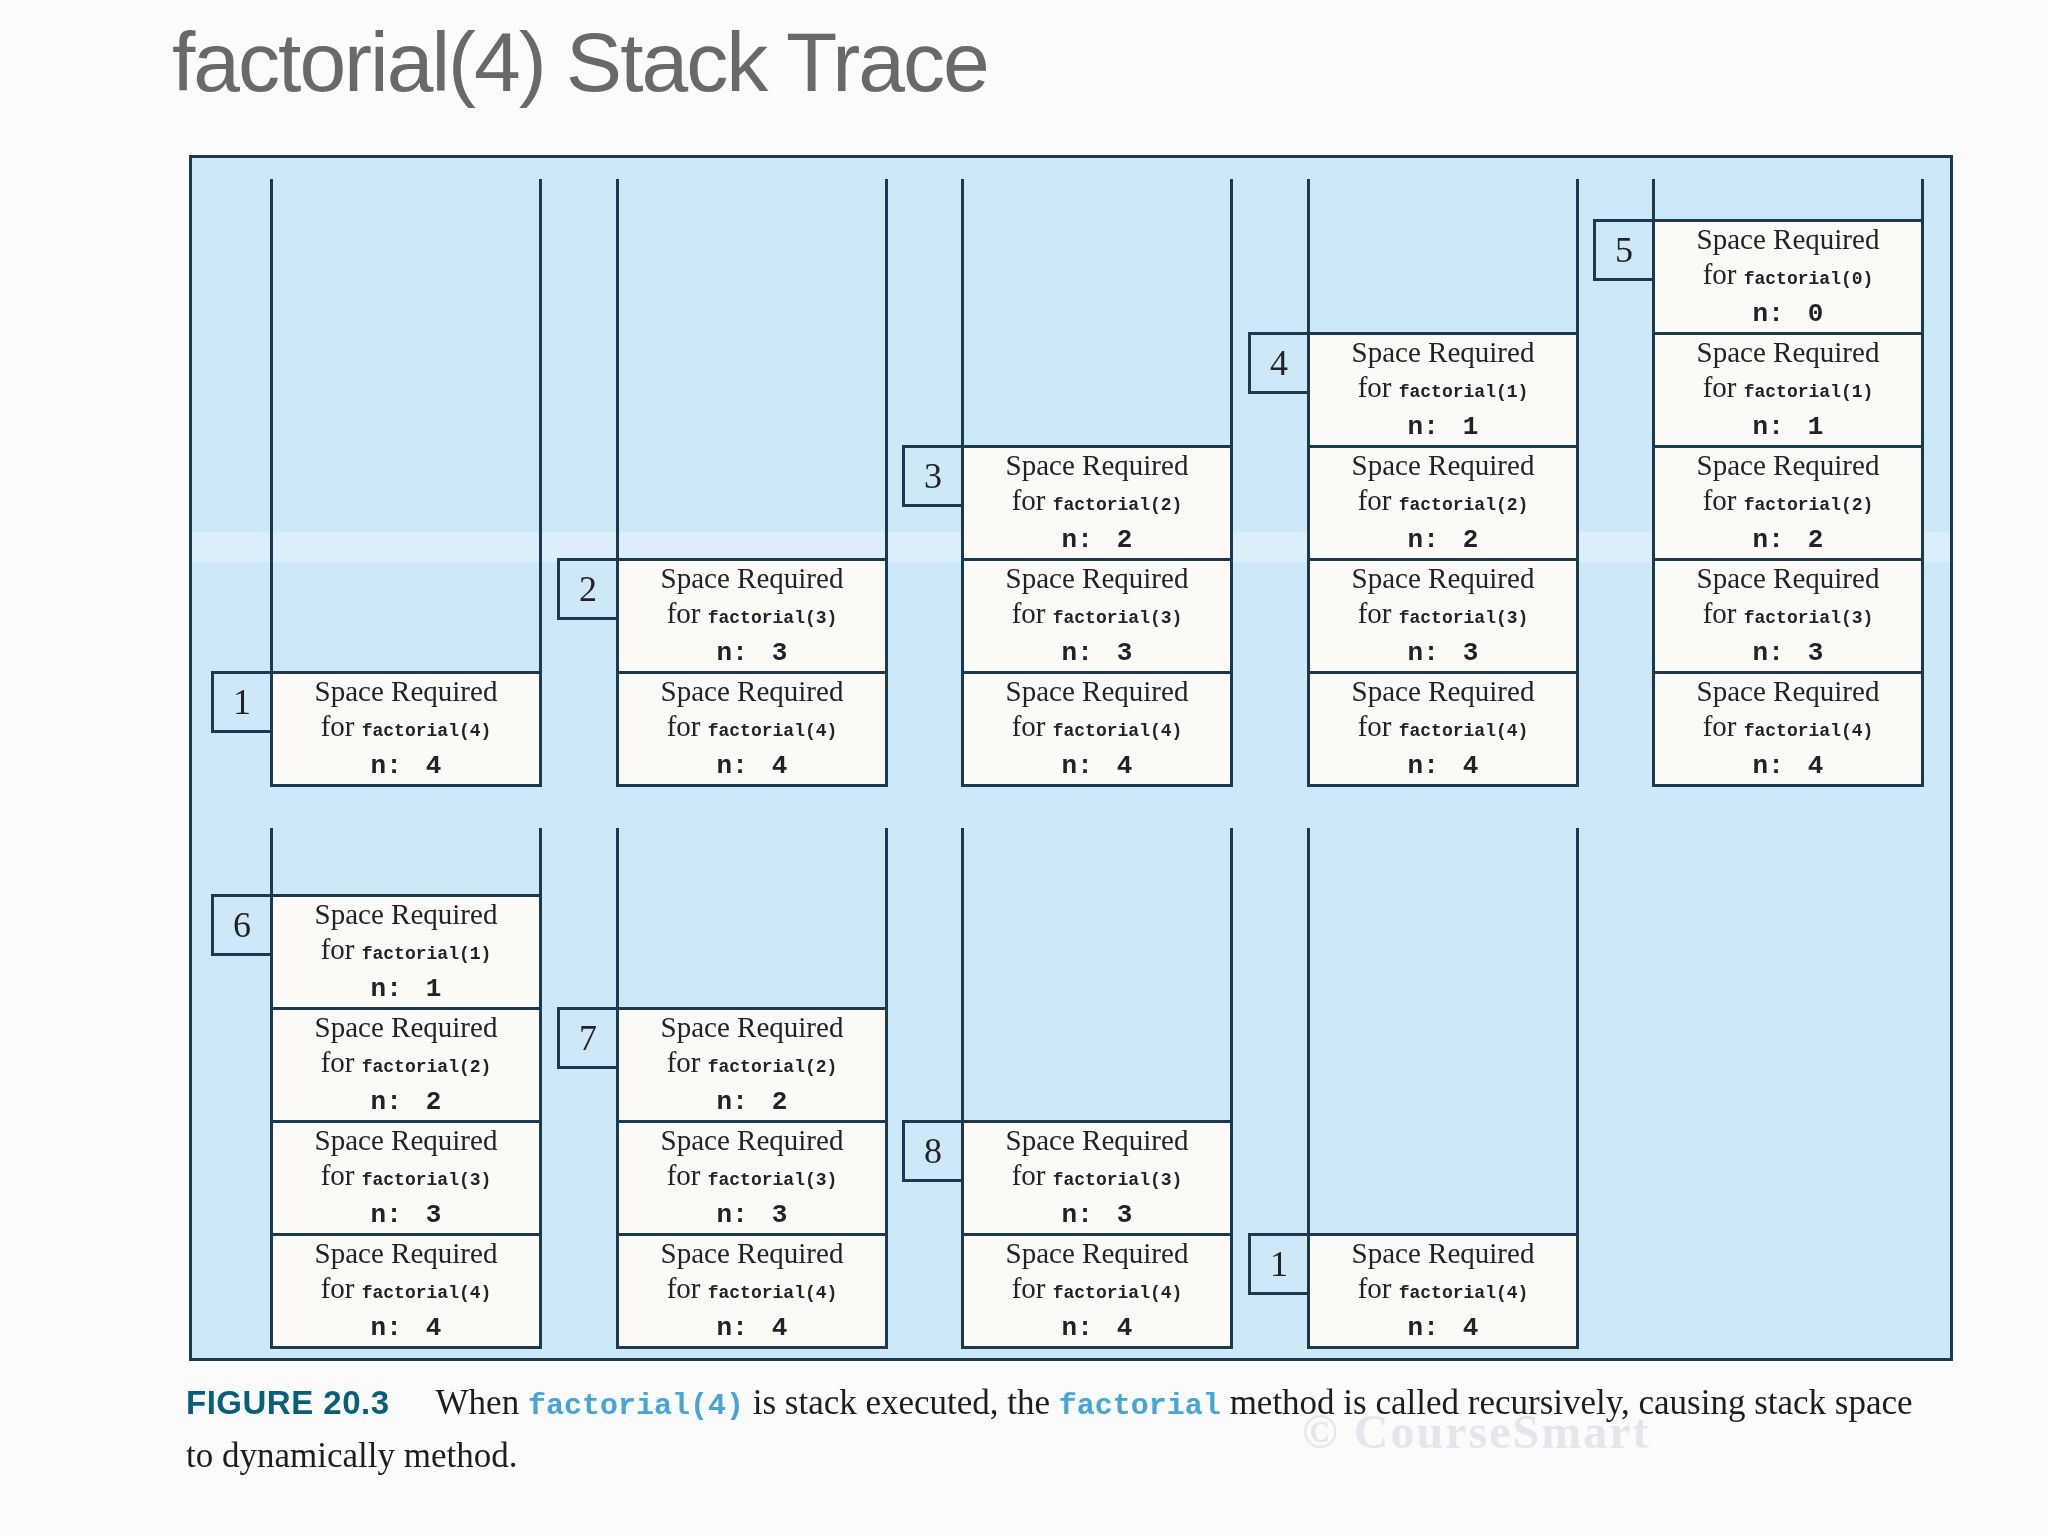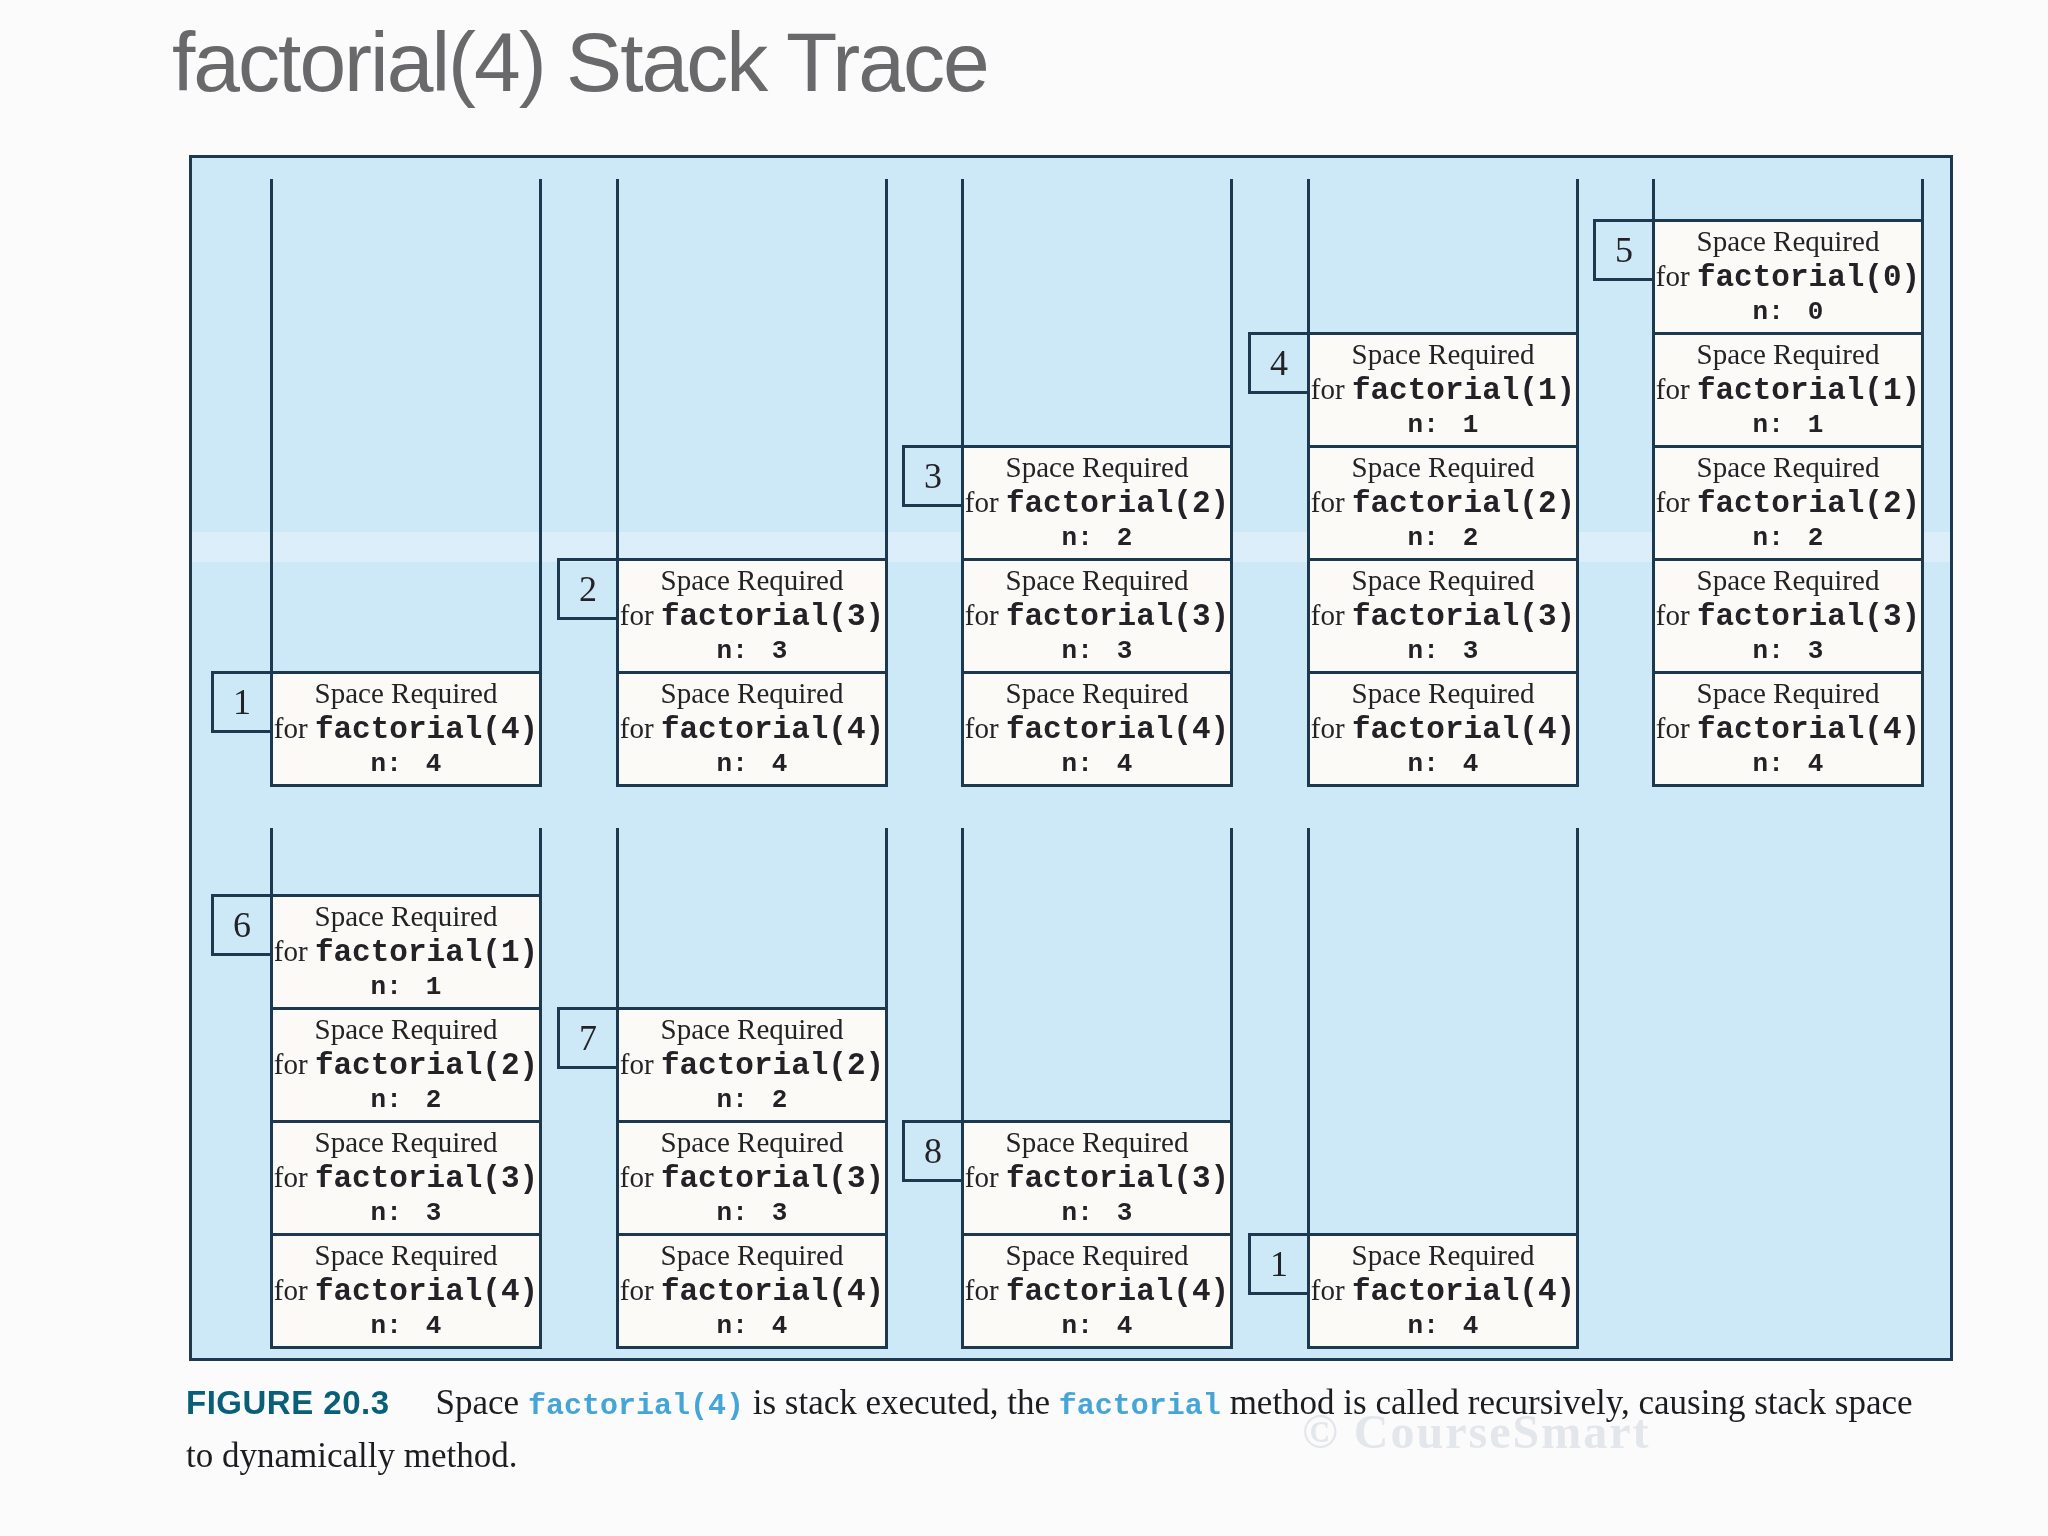--- a/index.html
+++ b/index.html
@@ -15,21 +15,21 @@
   .sheen{position:absolute;left:0;top:374px;width:100%;height:30px;
         background:rgba(255,255,255,0.28);}
   .wall{position:absolute;width:3px;background:var(--line);}
   .frame{position:absolute;box-sizing:border-box;background:var(--frame-fill);
         border:3px solid var(--line);border-bottom:none;
         display:flex;flex-direction:column;justify-content:center;align-items:center;
         line-height:35px;text-align:center;color:var(--frame-text);}
   .frame.last{border-bottom:3px solid var(--line);}
   .fr-line1{font-family:"Liberation Serif", serif;font-size:29px;}
   .fr-line2{font-family:"Liberation Serif", serif;font-size:29px;white-space:nowrap;}
-  .fr-code{font-family:"Liberation Mono", monospace;font-weight:700;font-size:31px;}
+  .fr-code{font-family:"Liberation Mono", monospace;font-weight:700;font-size:18px;}
   .fr-line3{font-family:"Liberation Mono", monospace;font-weight:700;font-size:26px;}
   .fr-nval{margin-left:24px;}
   .stack-label{position:absolute;box-sizing:border-box;width:62px;height:62px;
         border:3px solid var(--line);display:flex;align-items:center;justify-content:center;
         font-family:"Liberation Serif", serif;font-size:36px;color:var(--frame-text);}
   .caption{position:absolute;left:186px;top:1378px;width:1810px;z-index:2;
         font-size:35px;color:var(--caption-text);line-height:50px;}
   .cap-line1{white-space:nowrap;}
   .figure-label{font-family:"Liberation Sans", sans-serif;font-weight:700;
         font-size:33px;color:var(--figure-label-teal);margin-right:46px;letter-spacing:0.5px;}
@@ -222,17 +222,17 @@
             </div>
           </div>
         </div>
       </div>
   </div>
 
   <div class="watermark">© CourseSmart</div>
 
   <div class="caption">
     <div class="cap-line1">
-      <span class="figure-label">FIGURE 20.3</span><span id="cap-segs"><span class="">Space </span><span class="cap-code">factorial(4)</span><span class=""> is stack executed, the </span><span class="cap-code">factorial</span><span class=""> method is called recursively, causing stack space</span></span>
+      <span class="figure-label">FIGURE 20.3</span><span id="cap-segs"><span class="">When </span><span class="cap-code">factorial(4)</span><span class=""> is stack executed, the </span><span class="cap-code">factorial</span><span class=""> method is called recursively, causing stack space</span></span>
     </div>
     <div class="cap-line2">to dynamically method.</div>
   </div>
 </div>
 
 </body></html>

